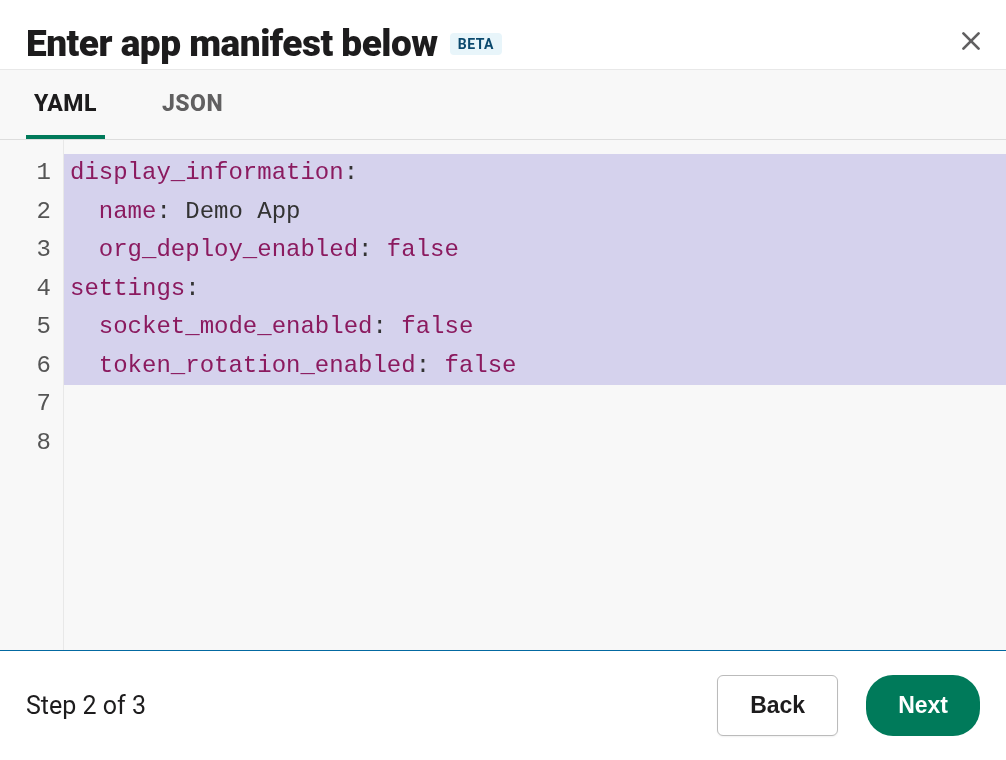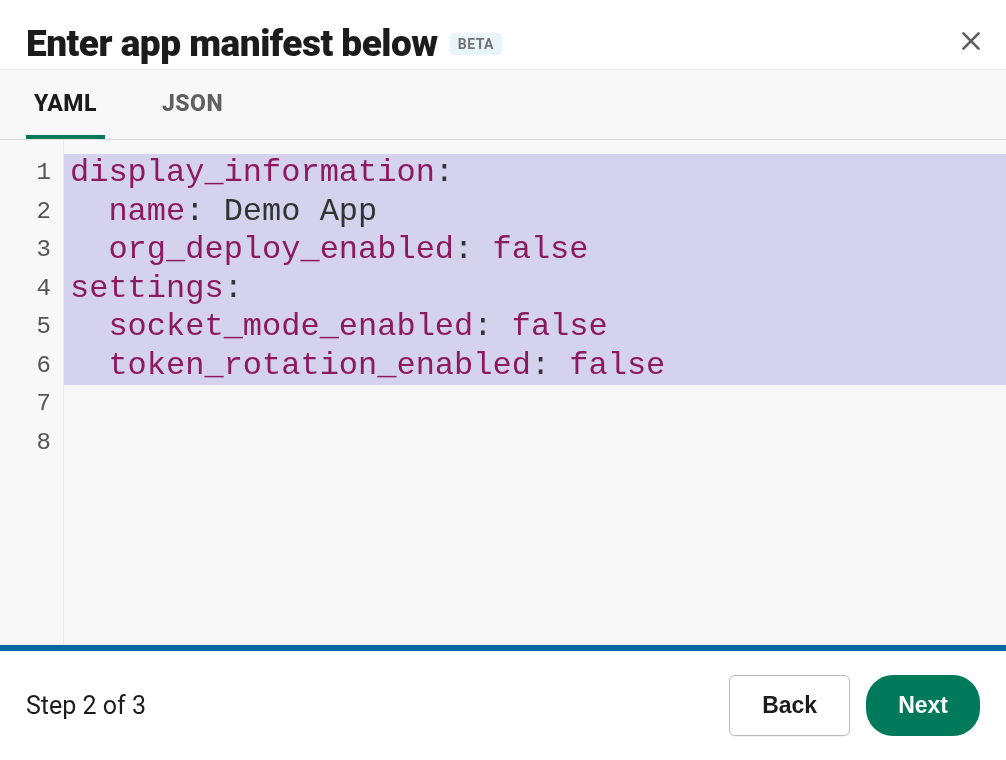--- a/index.html
+++ b/index.html
@@ -34,21 +34,21 @@
     }
     .title {
       font-size: 37px;
       font-weight: 900;
       letter-spacing: -0.5px;
       color: #1d1c1d;
     }
     .beta-badge {
       font-size: 14px;
       font-weight: 700;
-      color: #737373;
+      color: #0c4a6e;
       background: #e8f5fa;
       padding: 3px 8px;
       border-radius: 4px;
       letter-spacing: 0.5px;
     }
     .close-btn {
       background: none;
       border: none;
       cursor: pointer;
       padding: 8px;
@@ -110,21 +110,21 @@
       color: #555;
       text-align: right;
       padding-right: 12px;
       height: 38.5px;
       line-height: 38.5px;
     }
     .code-content {
       flex: 1;
       padding-top: 14px;
       font-family: "SFMono-Regular", Consolas, "Liberation Mono", Menlo, monospace;
-      font-size: 32px;
+      font-size: 24px;
     }
     .code-line {
       height: 38.5px;
       line-height: 38.5px;
       padding-left: 6px;
       white-space: pre;
     }
     .hl {
       background: #d5d2ed;
     }
@@ -137,34 +137,34 @@
     .value {
       color: #333;
     }
     .bool {
       color: #8b1a5f;
     }
     .indent {
       display: inline-block;
     }
     .footer {
-      border-top: 6px solid #0369a1;
+      border-top: 1px solid #0369a1;
       padding: 24px 26px;
       display: flex;
       justify-content: space-between;
       align-items: center;
       background: #fff;
     }
     .step-indicator {
       font-size: 25px;
       color: #1d1c1d;
     }
     .footer-buttons {
       display: flex;
-      gap: 16px;
+      gap: 28px;
     }
     .btn {
       font-size: 23px;
       font-weight: 800;
       padding: 16px 32px;
       border-radius: 6px;
       cursor: pointer;
       border: none;
     }
     .btn-back {

